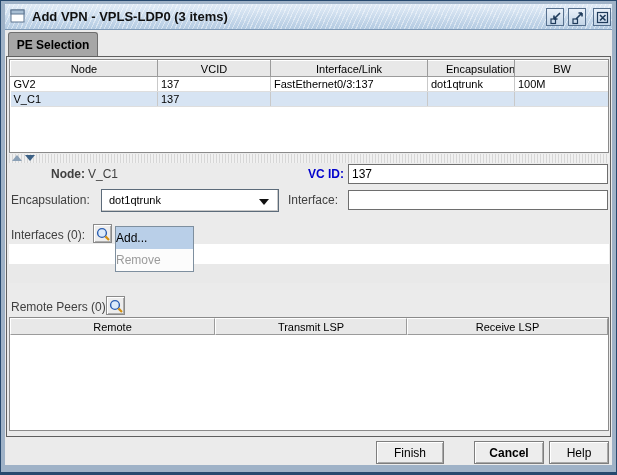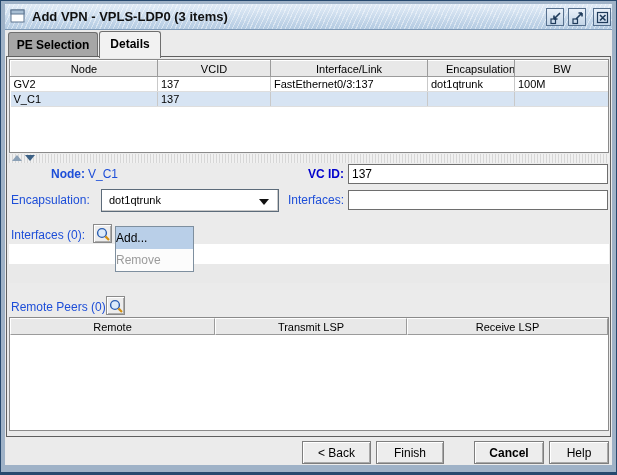--- a/index.html
+++ b/index.html
@@ -53,21 +53,21 @@
 
   
   .splitter{position:absolute;left:2px;top:97px;width:600px;height:9px;
     background:repeating-linear-gradient(90deg,#D7D7D7 0 1px,#F0F0F0 1px 3px);}
   .tri{position:absolute;top:1px;width:0;height:0;border-left:5px solid transparent;border-right:5px solid transparent;}
   .tri-up{left:3px;border-bottom:6px solid #8AA0B6;}
   .tri-down{left:16px;border-top:6px solid #3D6185;}
 
   
   .details{position:absolute;left:2px;top:107px;width:600px;height:272px;background:#EBEBEB;font-size:12px;}
-  .lbl{position:absolute;color:#1d4ed8;white-space:nowrap;}
+  .lbl{position:absolute;color:#404040;white-space:nowrap;}
   .b{font-weight:bold;}
   .blue{color:#0000CC;font-weight:bold;}
   .tf{position:absolute;height:20px;border:1px solid #6E6E6E;background:#FFF;
       font-family:"Liberation Sans",sans-serif;font-size:12px;padding:1px 3px;}
   .combo{position:absolute;left:92px;top:25px;width:178px;height:23px;background:#FFF;
          border:1px solid #5C6B7A;box-shadow:inset -1px -1px 0 #C9C9C9;cursor:default;}
   .combo .val{position:absolute;left:7px;top:4px;font-size:11px;}
   .combo .arrow{position:absolute;right:9px;top:9px;width:0;height:0;
          border-left:5px solid transparent;border-right:5px solid transparent;border-top:6px solid #111;}
   .magbtn{position:absolute;width:19px;height:19px;background:#EDEDED;border:1px solid #8A8A8A;
@@ -127,21 +127,20 @@
       </button>
       <button class="ctrl ctrl-close">
         <svg width="15" height="15" stroke="#1F3B5B" stroke-width="1.6" fill="none">
           <rect x="2.5" y="2.5" width="10" height="10" stroke-width="1.2"></rect>
             <path d="M5 5 L10.5 10.5 M10.5 5 L5 10.5"></path>
         </svg>
       </button>
     </div>
 
     <div class="tab tab-unselected">PE Selection</div>
-    <div class="tab tab-selected">Details</div>
 
     <div class="tabpane">
 
       <div class="scrollpane">
         <table class="grid">
           <colgroup>
               <col style="width:147px">
               <col style="width:113px">
               <col style="width:157px">
               <col style="width:87px">
@@ -185,21 +184,21 @@
 
         <span class="lbl blue" style="left:230px;top:3px;width:105px;text-align:right;">VC ID:</span>
         <input class="tf" style="left: 339px; top: 0px; width: 260px;" value="137">
 
         <span class="lbl" style="left:2px;top:29px;">Encapsulation:</span>
         <div class="combo">
           <span class="val">dot1qtrunk</span>
           <span class="arrow"></span>
         </div>
 
-        <span class="lbl" style="left:279px;top:29px;">Interfaces:</span>
+        <span class="lbl" style="left:279px;top:29px;">Interface:</span>
         <input class="tf" style="left: 339px; top: 26px; width: 260px;" value="">
 
         <span class="lbl" style="left:2px;top:64px;">Interfaces (0):</span>
         <button class="magbtn" style="left:84px;top:60px;">
           <svg width="16" height="16">
             <circle cx="7" cy="7" r="4.4" fill="#DCEBFA" stroke="#2A5DB0" stroke-width="1.4"></circle>
             <line x1="10.4" y1="10.4" x2="14" y2="14" stroke="#D4900F" stroke-width="2.2"></line>
           </svg>
         </button>
 
@@ -225,19 +224,18 @@
           <div class="remote-header">
             <div class="rh-cell" style="width:205px;">Remote</div>
             <div class="rh-cell" style="width:192px;">Transmit LSP</div>
             <div class="rh-cell" style="width:201px;">Receive LSP</div>
           </div>
         </div>
 
       </div>
     </div>
 
-    <button class="btn btn-back">&lt; Back</button>
     <button class="btn btn-finish">Finish</button>
     <button class="btn btn-cancel">Cancel</button>
     <button class="btn btn-help">Help</button>
 
   </div>
 </div>
 
 </body></html>

